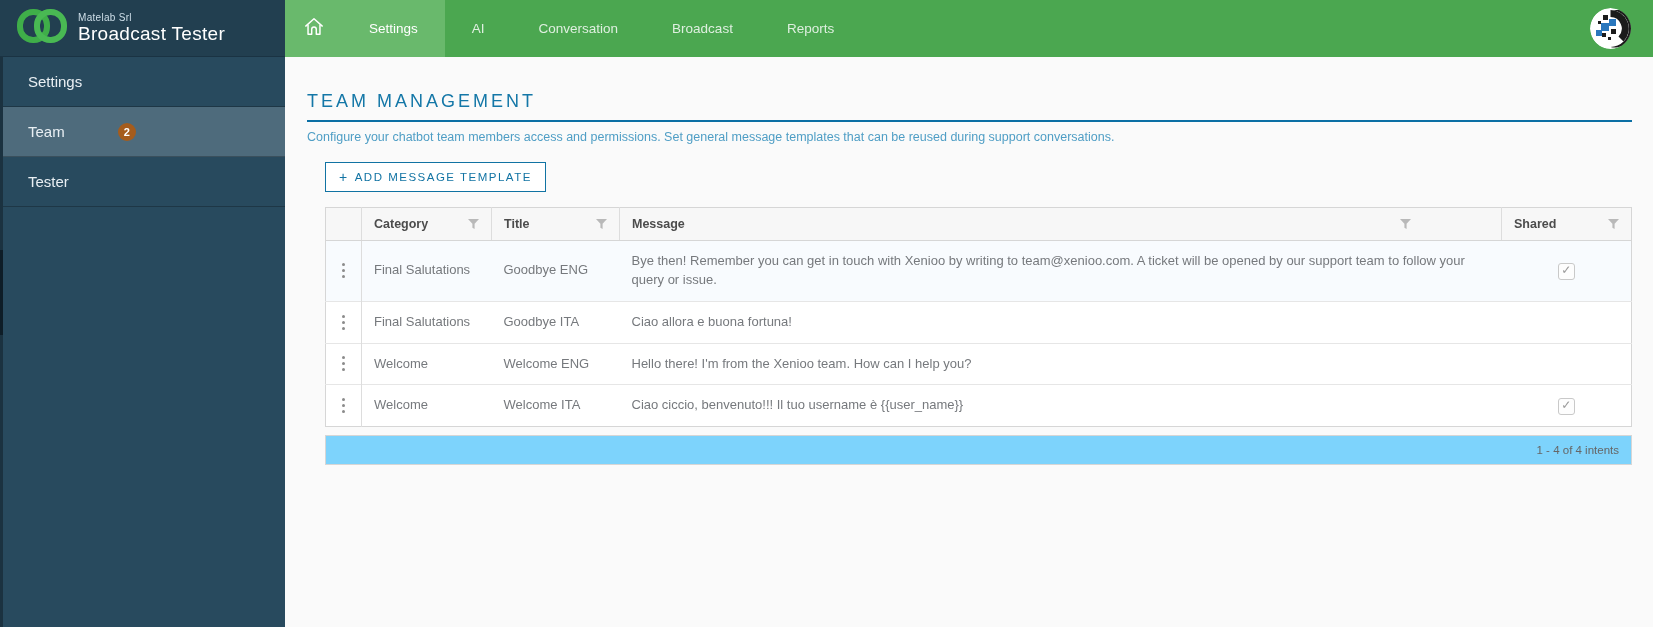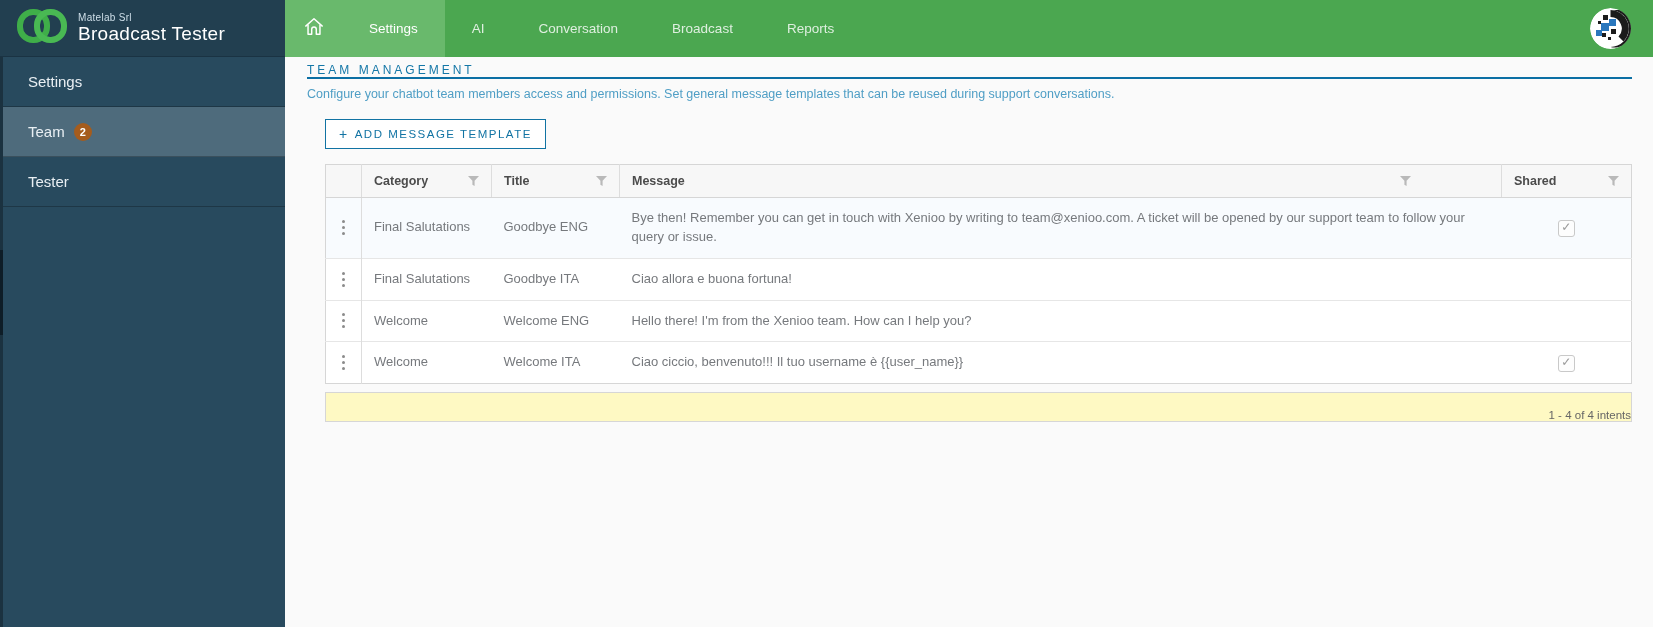--- a/index.html
+++ b/index.html
@@ -14,43 +14,43 @@
   .side-scrollthumb { position:absolute; left:0; top:193px; width:3px; height:85px;
     background:#0e1d27; }
   .logo-row { height:57px; background:#223f50; display:flex; align-items:center;
     padding-left:16px; border-bottom:1px solid #1a3343; }
   .logo-mark { margin-right:10px; flex:0 0 auto; }
   .logo-text .company { font-size:10px; color:#cfdfe9; letter-spacing:.3px; }
   .logo-text .app { font-size:19px; color:#ffffff; letter-spacing:.3px; }
   .side-item { height:50px; display:flex; align-items:center; padding-left:28px;
     color:#e9eff3; font-size:15px; border-bottom:1px solid rgba(0,0,0,.25);
     cursor:pointer; }
-  .side-item.active { background:#4e6b7c; }
+  .side-item.active { background:#4e6b7c;gap:44px; }
   .badge { display:inline-flex; align-items:center; justify-content:center;
     min-width:18px; height:18px; border-radius:50%; background:#a55c1d;
     color:#fff; font-size:11px; font-weight:bold; margin-left:9px; }
 
   
   .topbar { position:absolute; left:285px; top:0; right:0; height:57px;
     background:#4ba750; display:flex; align-items:stretch; }
   .nav-active-group { display:flex; align-items:stretch; background:#69b96c; }
   .nav-home { width:57px; display:flex; align-items:center; justify-content:center;
     cursor:pointer; }
   .nav-item { display:flex; align-items:center; padding:0 27px;
     color:rgba(255,255,255,.82); font-size:13.5px; cursor:pointer; }
   .nav-item.active { color:#ffffff; }
   .topbar-spacer { flex:1; }
   .avatar { width:41px; height:41px; border-radius:50%; margin:8px 22px 0 0;
     overflow:hidden; flex:0 0 auto; cursor:pointer; }
 
   
   .main { position:absolute; left:285px; top:57px; right:0; bottom:0;
     background:#fafafa; padding:0 21px 0 22px; }
-  .page-title { margin-top:6px; font-size:12px; font-weight:500;
-    letter-spacing:3px; color:#1477a7; 
+  .page-title { margin-top:34px; font-size:18px; font-weight:500;
+    letter-spacing:3px; color:#1477a7; padding-bottom:8px;
     border-bottom:2px solid #0b6fa4; }
   .page-desc { margin-top:8px; font-size:12.5px; color:#4f9ec5; }
 
   .tabs { margin-top:19px; display:flex; align-items:flex-end;
     border-bottom:1px solid #d8d8d8; height:34px; }
   .tab { padding:0 17px; height:33px; display:flex; align-items:center;
     font-size:13.5px; color:#9a9a9a; cursor:pointer; }
   .tab.active { background:#ffffff; border:1px solid #d8d8d8; border-bottom:none;
     color:#444; margin-bottom:-1px; height:34px; }
 
@@ -77,23 +77,23 @@
   .grid td.cat-cell { border-left:1px solid #ddd; }
   .kebab { display:flex; flex-direction:column; align-items:center; gap:3px;
     cursor:pointer; width:100%; }
   .kebab i { width:3px; height:3px; border-radius:50%; background:#8b8b8b; }
   .funnel { flex:0 0 auto; cursor:pointer; }
   .shared-cell { text-align:center; }
   .cb { display:inline-flex; width:17px; height:17px; border:1px solid #c9c9c9;
     border-radius:3px; background:#fdfdfd; align-items:center;
     justify-content:center; color:#9a9a9a; font-size:12px; cursor:pointer; }
 
-  .grid-footer { margin-top:8px; height:30px; background:#fef9c3;
-    border:1px solid #d6d6d6; display:flex; align-items:flex-end;
-    justify-content:flex-end; font-size:11.5px;
+  .grid-footer { margin-top:8px; height:30px; background:#7dd3fc;
+    border:1px solid #d6d6d6; display:flex; align-items:center;
+    justify-content:flex-end; padding-right:12px; font-size:11.5px;
     color:#666; }
 </style>
 </head>
 <body>
 
 <div class="sidebar">
   <div class="logo-row">
     <span class="logo-mark">
       <svg width="52" height="36" viewBox="0 0 52 36">
         <rect x="4" y="4" width="27" height="28" rx="13" fill="none" stroke="#3fae49" stroke-width="6"></rect>

